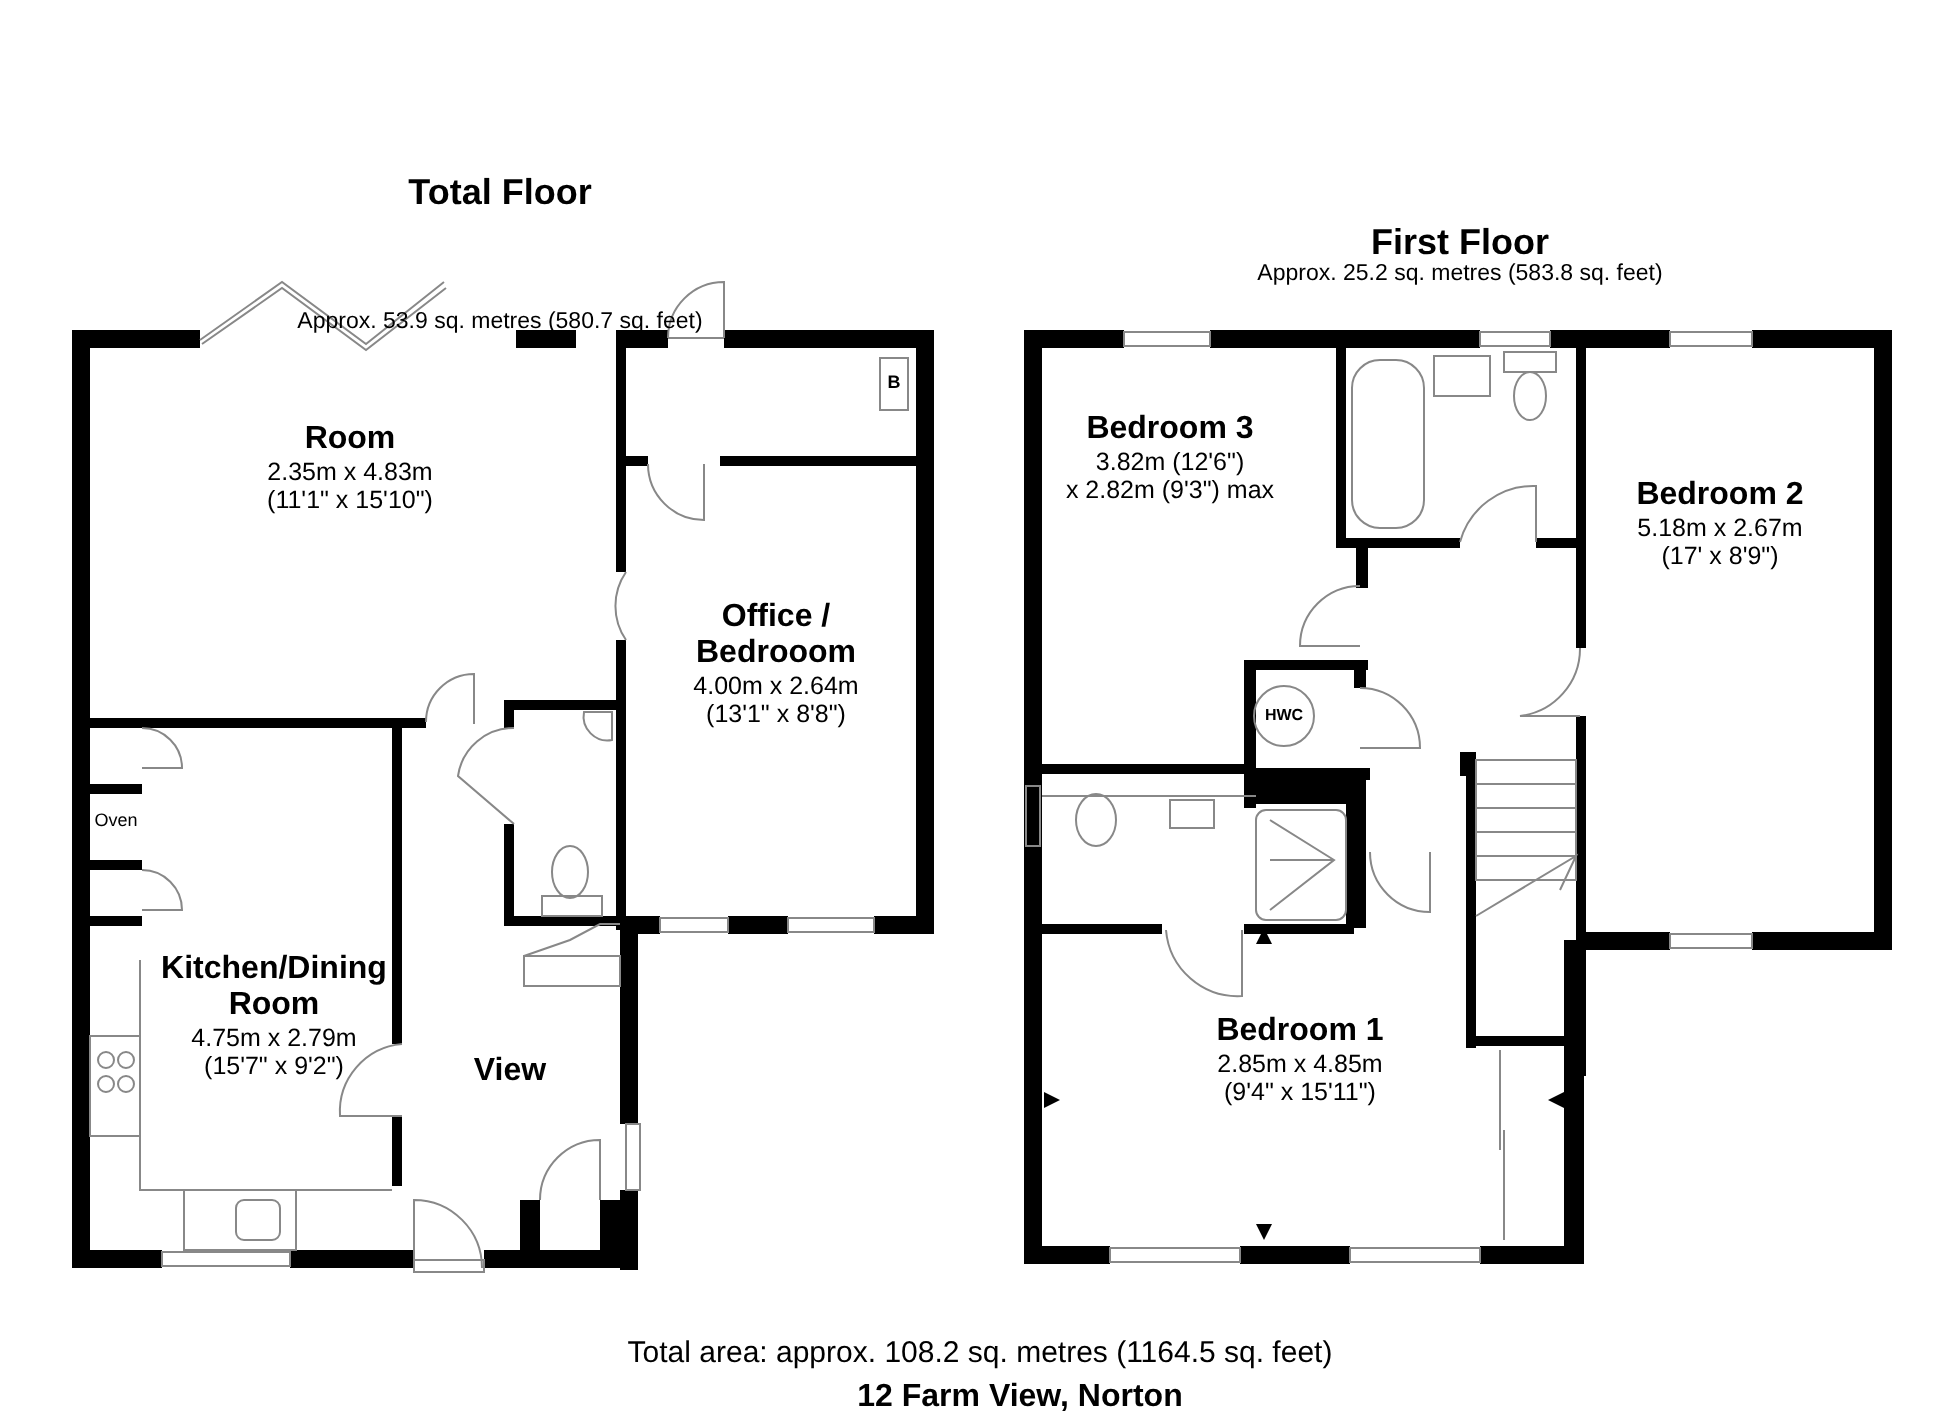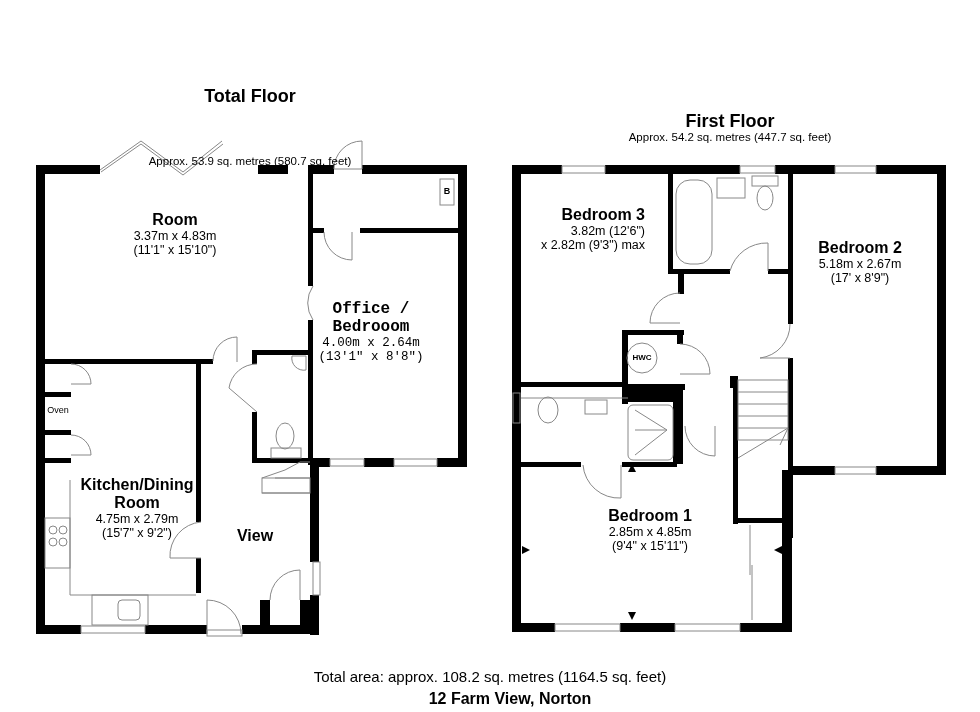--- a/index.html
+++ b/index.html
@@ -227,50 +227,50 @@
     <polygon points="522,546 530,550 522,554"></polygon>
     <polygon points="628,612 636,612 632,620"></polygon>
     <polygon points="782,546 774,550 782,554"></polygon>
   </g>
 </svg>
 
 <div class="floor-title" style="left:150px; top:86px; width:200px;">Total Floor</div>
 <div class="floor-sub" style="left:100px; top:106px; width:300px;margin-top:48px;">Approx. 53.9 sq. metres (580.7 sq. feet)</div>
 
 <div class="floor-title" style="left:630px; top:111px; width:200px;">First Floor</div>
-<div class="floor-sub" style="left:580px; top:130px; width:300px;">Approx. 54.2 sq. metres (447.7 sq. feet)</div>
+<div class="floor-sub" style="left:580px; top:130px; width:300px;">Approx. 25.2 sq. metres (583.8 sq. feet)</div>
 
 <div class="room" style="left:95px; top:211px; width:160px;">
   <div class="name">Room</div>
-  <div class="dim">3.37m x 4.83m</div>
+  <div class="dim">2.35m x 4.83m</div>
   <div class="dim">(11'1" x 15'10")</div>
 </div>
 
-<div class="room" style="left:311px; top:300px; width:120px;font-family:Liberation Mono, monospace;">
+<div class="room" style="left:328px; top:300px; width:120px;">
   <div class="name">Office /</div>
   <div class="name">Bedrooom</div>
   <div class="dim">4.00m x 2.64m</div>
   <div class="dim">(13'1" x 8'8")</div>
 </div>
 
 <div class="room" style="left:64px; top:476px; width:146px;">
   <div class="name">Kitchen/Dining</div>
   <div class="name">Room</div>
   <div class="dim">4.75m x 2.79m</div>
   <div class="dim">(15'7" x 9'2")</div>
 </div>
 
 <div class="room" style="left:220px; top:527px; width:70px;">
   <div class="name">View</div>
 </div>
 
 <div class="small-label" style="left:45px; top:405px; width:26px;">Oven</div>
 <div class="small-label" style="left:440px; top:186px; width:14px; font-weight:bold;">B</div>
 
-<div class="room" style="left:525px; top:206px; width:120px;text-align:right;">
+<div class="room" style="left:525px; top:206px; width:120px;">
   <div class="name">Bedroom 3</div>
   <div class="dim">3.82m (12'6")</div>
   <div class="dim">x 2.82m (9'3") max</div>
 </div>
 
 <div class="room" style="left:800px; top:239px; width:120px;">
   <div class="name">Bedroom 2</div>
   <div class="dim">5.18m x 2.67m</div>
   <div class="dim">(17' x 8'9")</div>
 </div>

